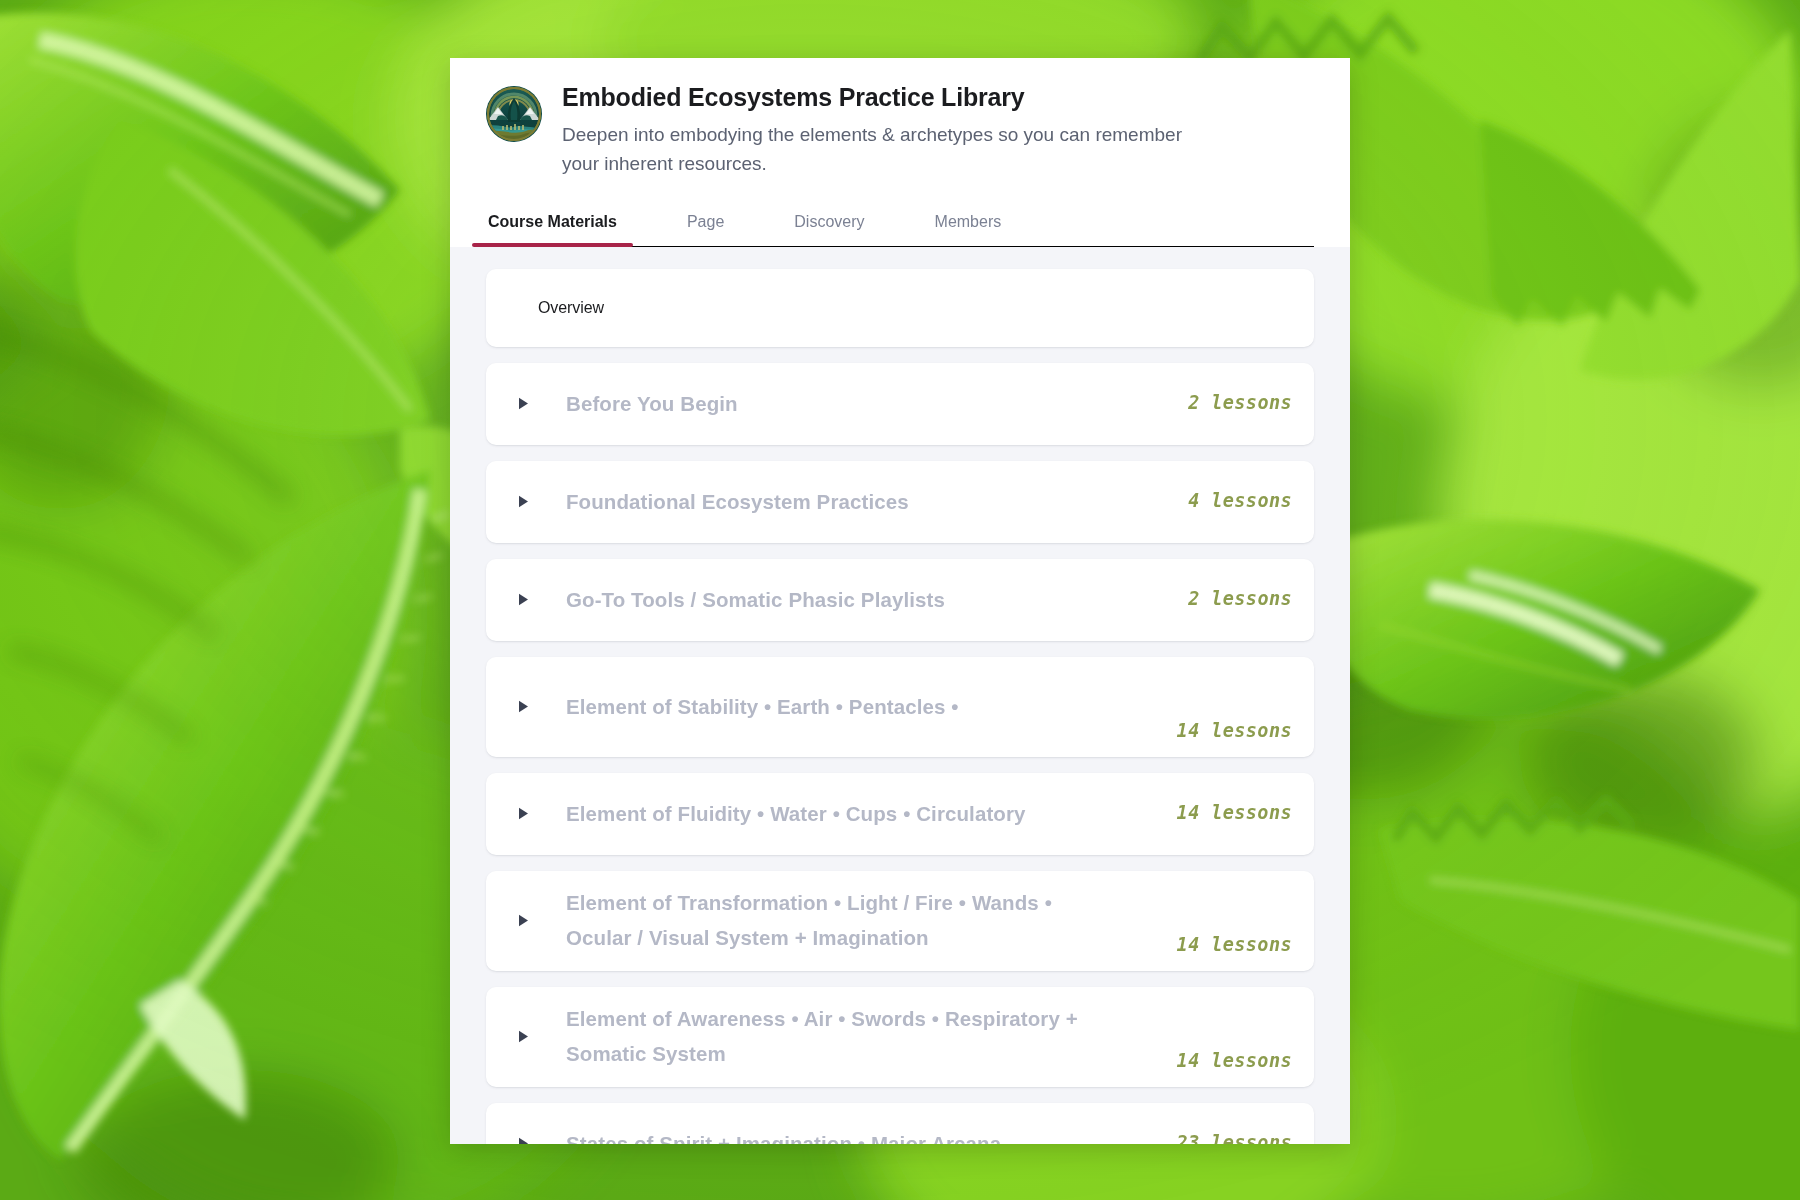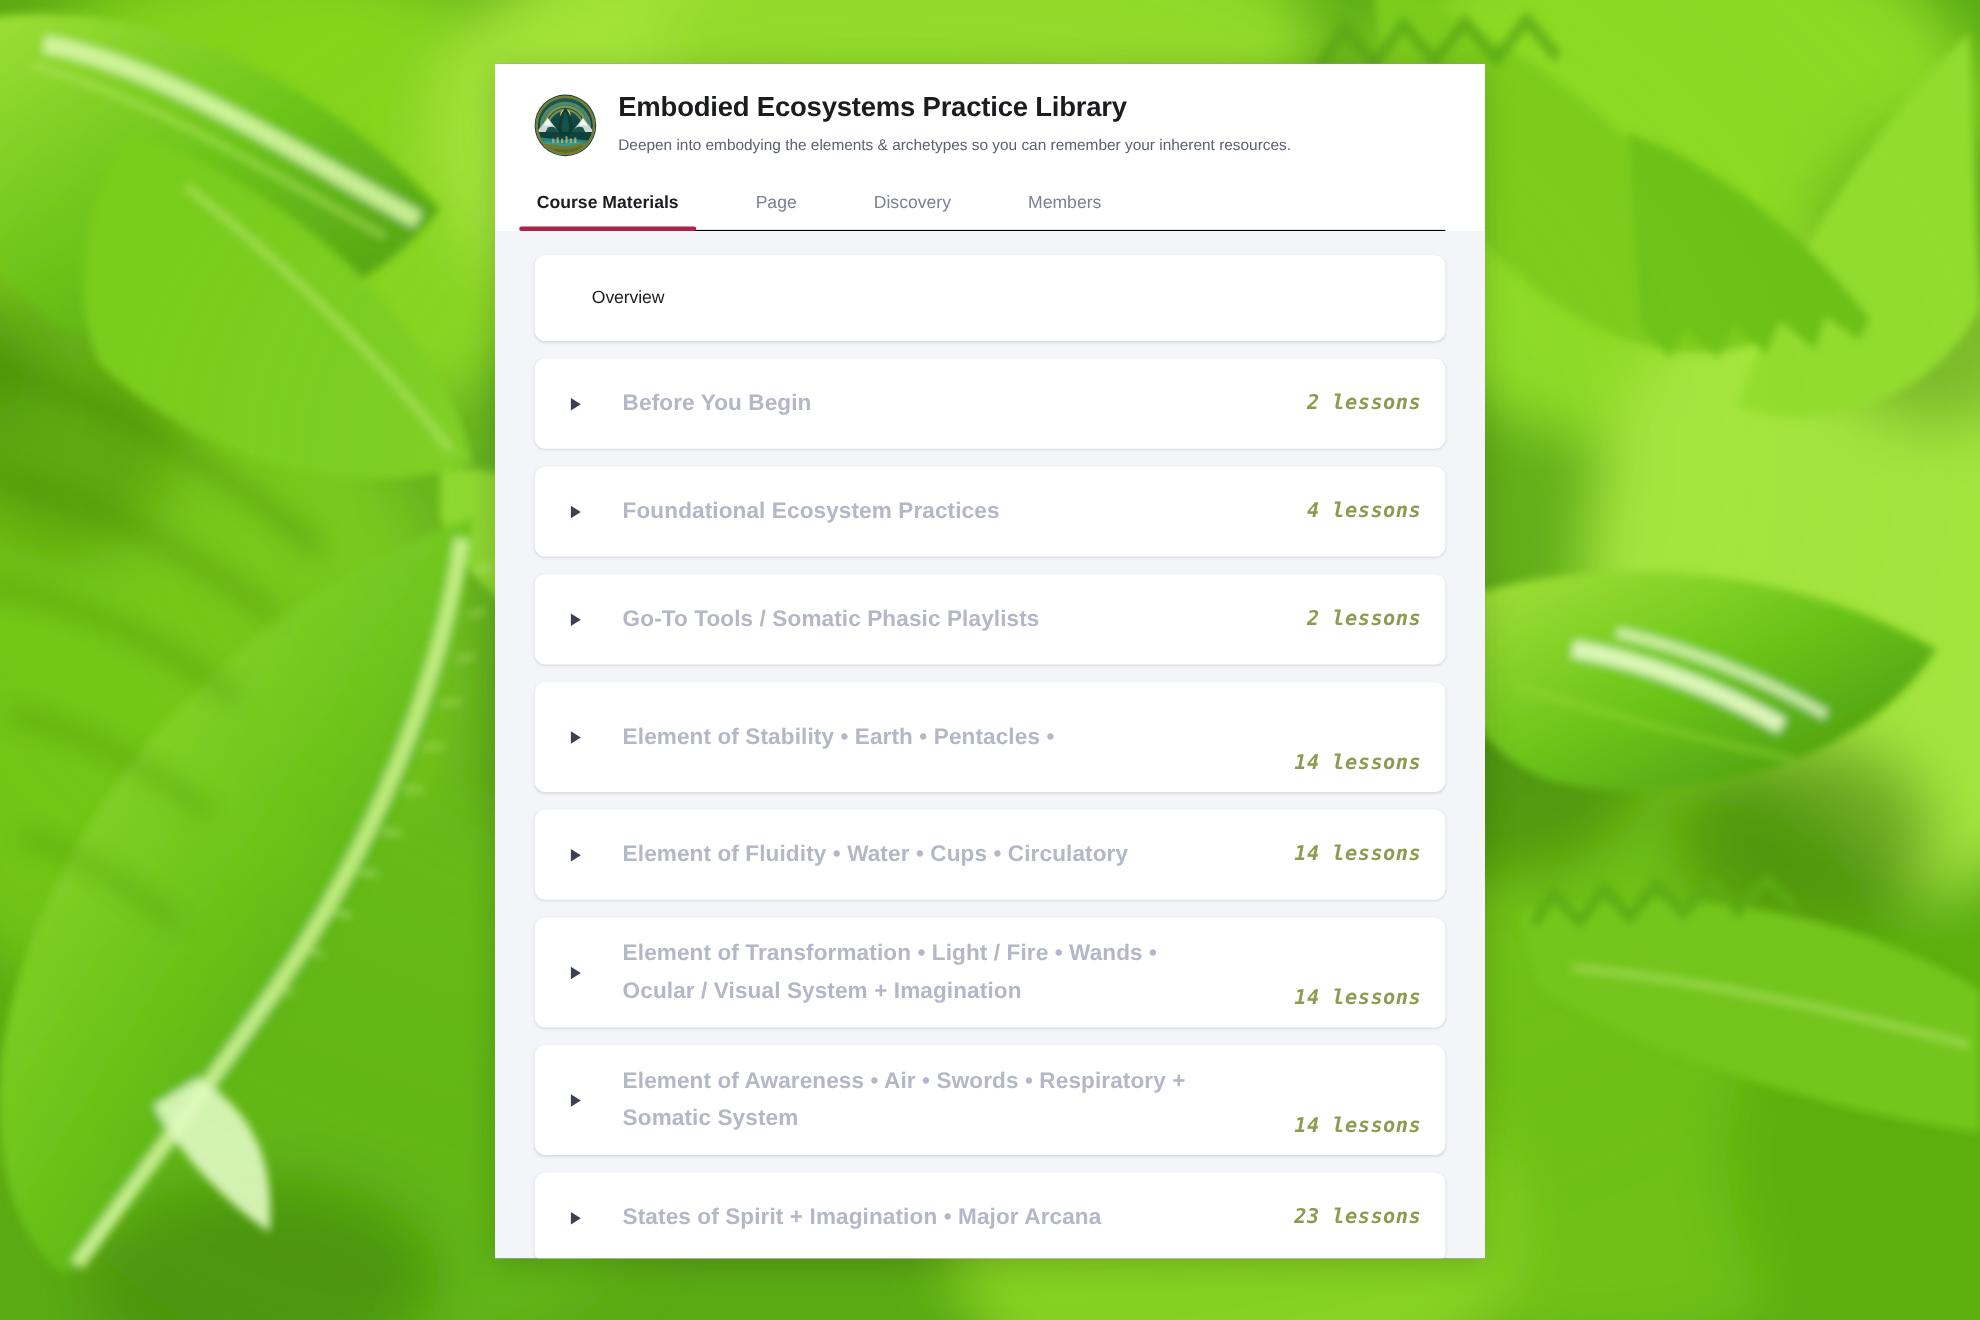--- a/index.html
+++ b/index.html
@@ -25,21 +25,21 @@
   }
   #bg-photo svg { width: 100%; height: 100%; display: block; }
 
   
   #modal {
     position: absolute;
     left: 450px;
     top: 58px;
     width: 900px;
     height: 1086px;
-    background: #8b5cf6;
+    background: #1d4ed8;
     box-shadow: 0 6px 28px rgba(0,0,0,.18);
     overflow: hidden;
     display: flex;
     flex-direction: column;
   }
 
   
   .modal-head {
     background: #ffffff;
     padding: 22px 36px 0 36px;
@@ -61,21 +61,21 @@
 
   .course-title {
     font-size: 25px;
     font-weight: 700;
     color: #1b1c1f;
     letter-spacing: -0.2px;
     line-height: 1.2;
   }
   .course-sub {
     margin-top: 9px;
-    font-size: 14px;
+    font-size: 19px;
     line-height: 1.52;
     color: #5c6272;
     max-width: 620px;
     font-weight: 400;
   }
 
   
   .tabs {
     display: flex;
     align-items: flex-end;

